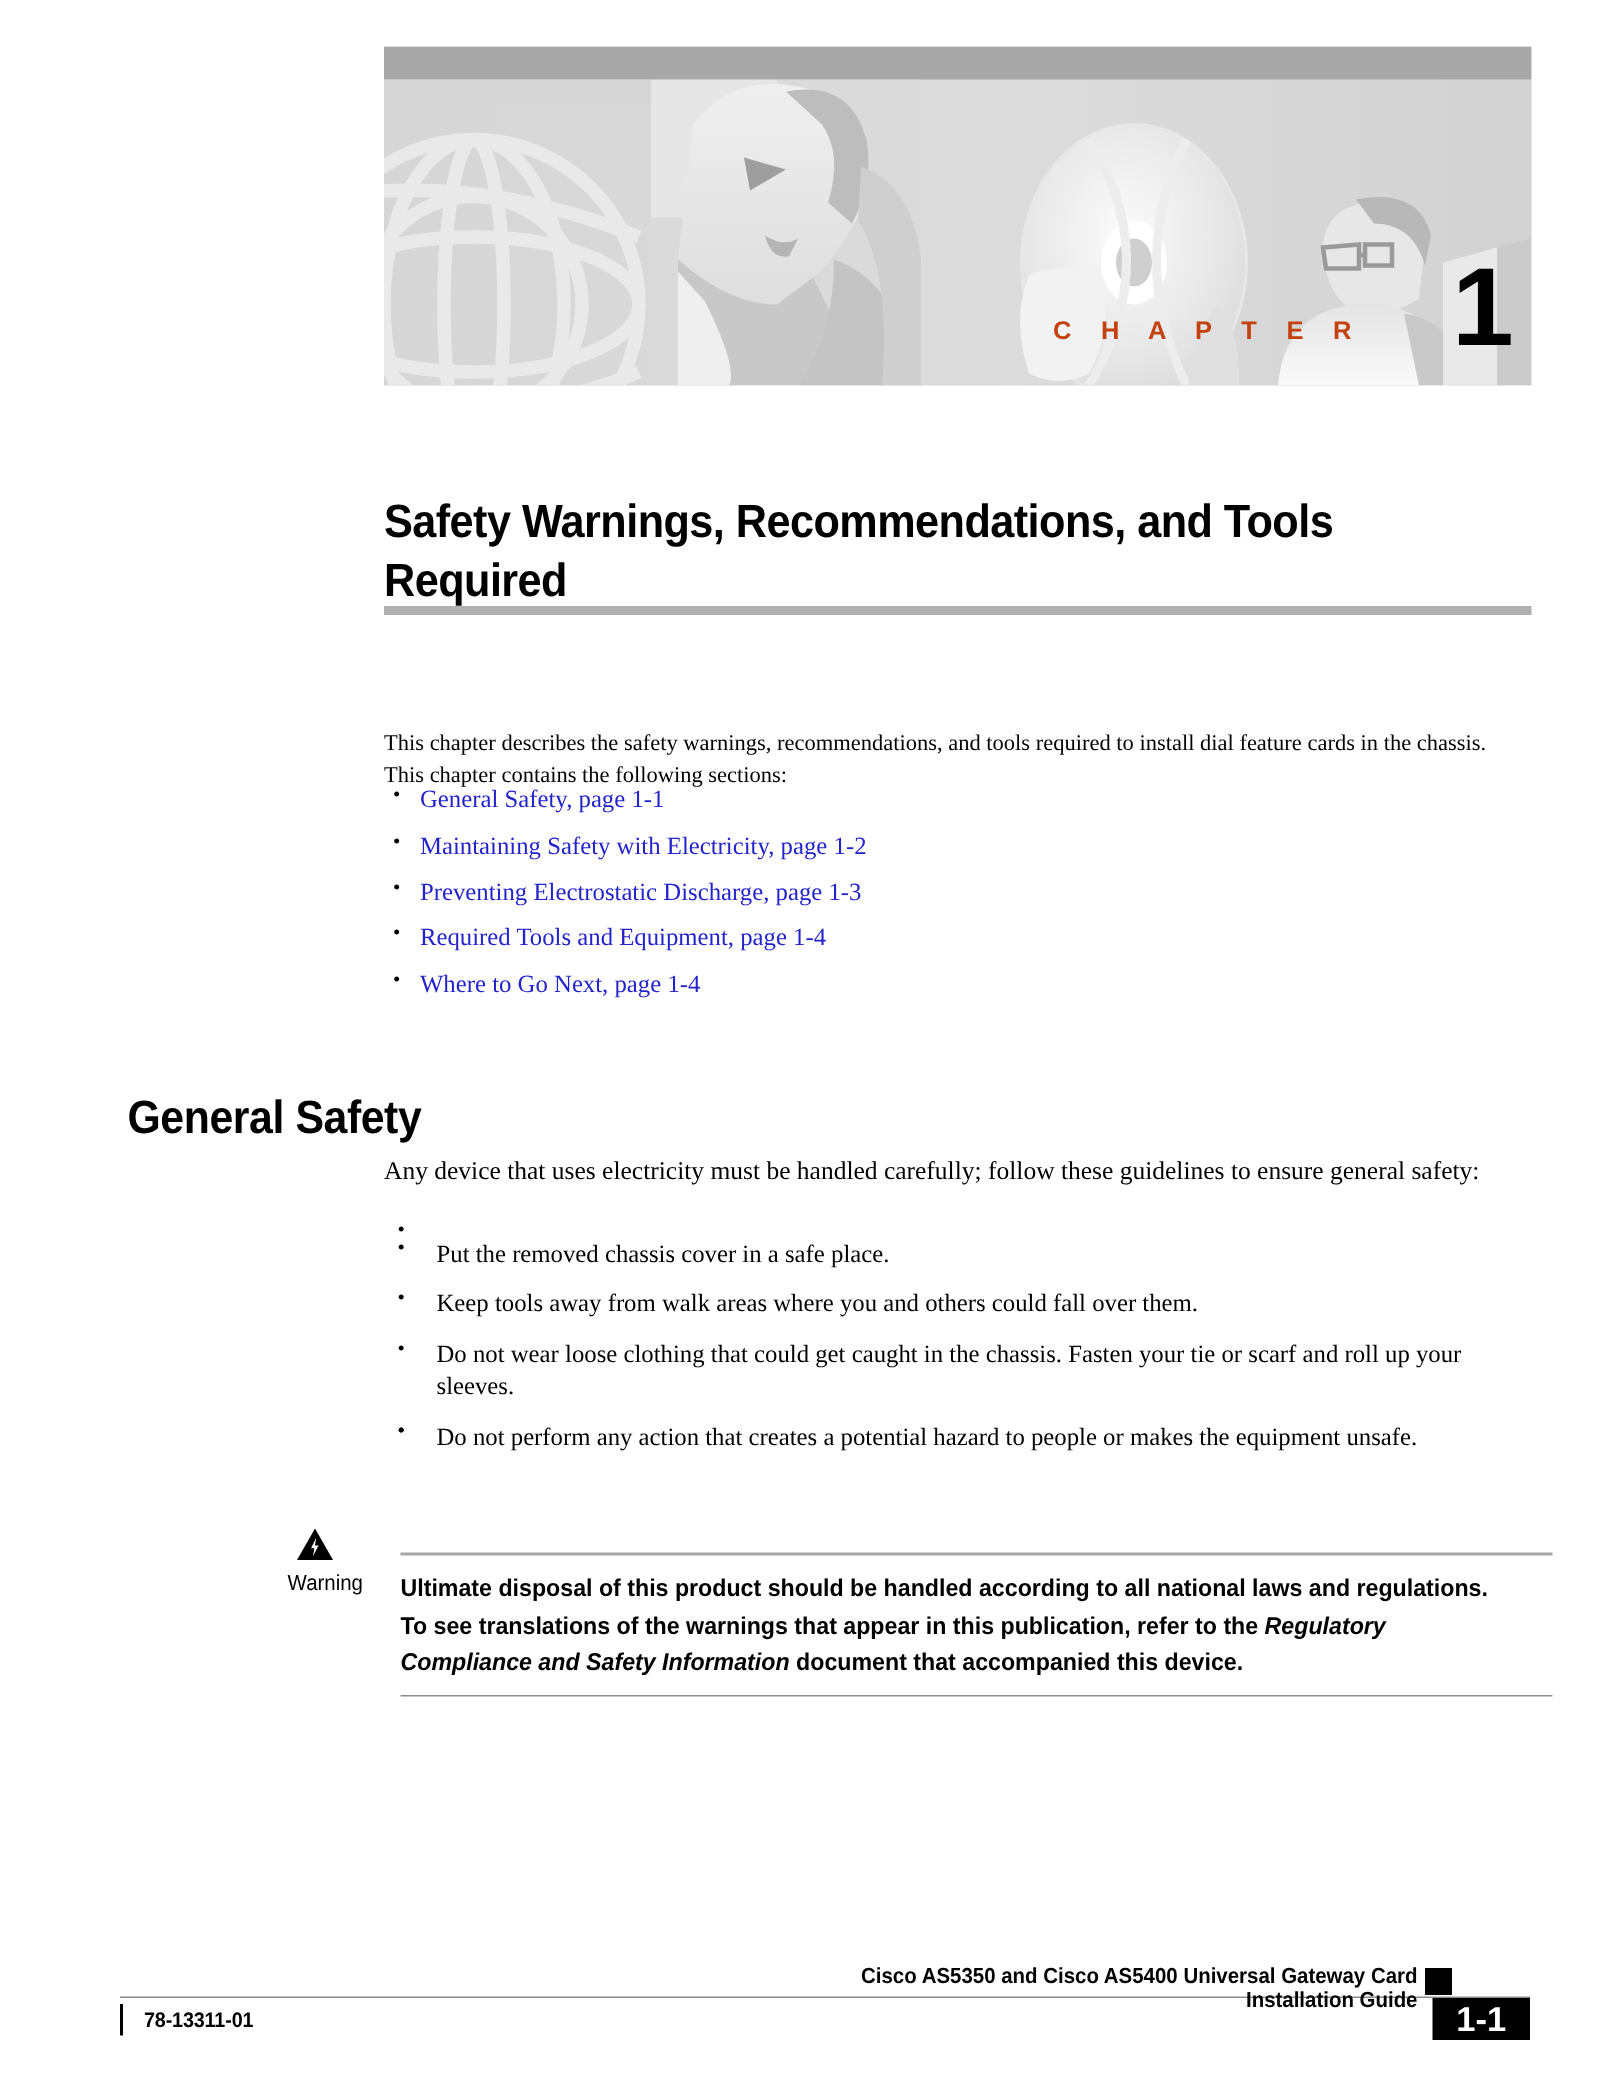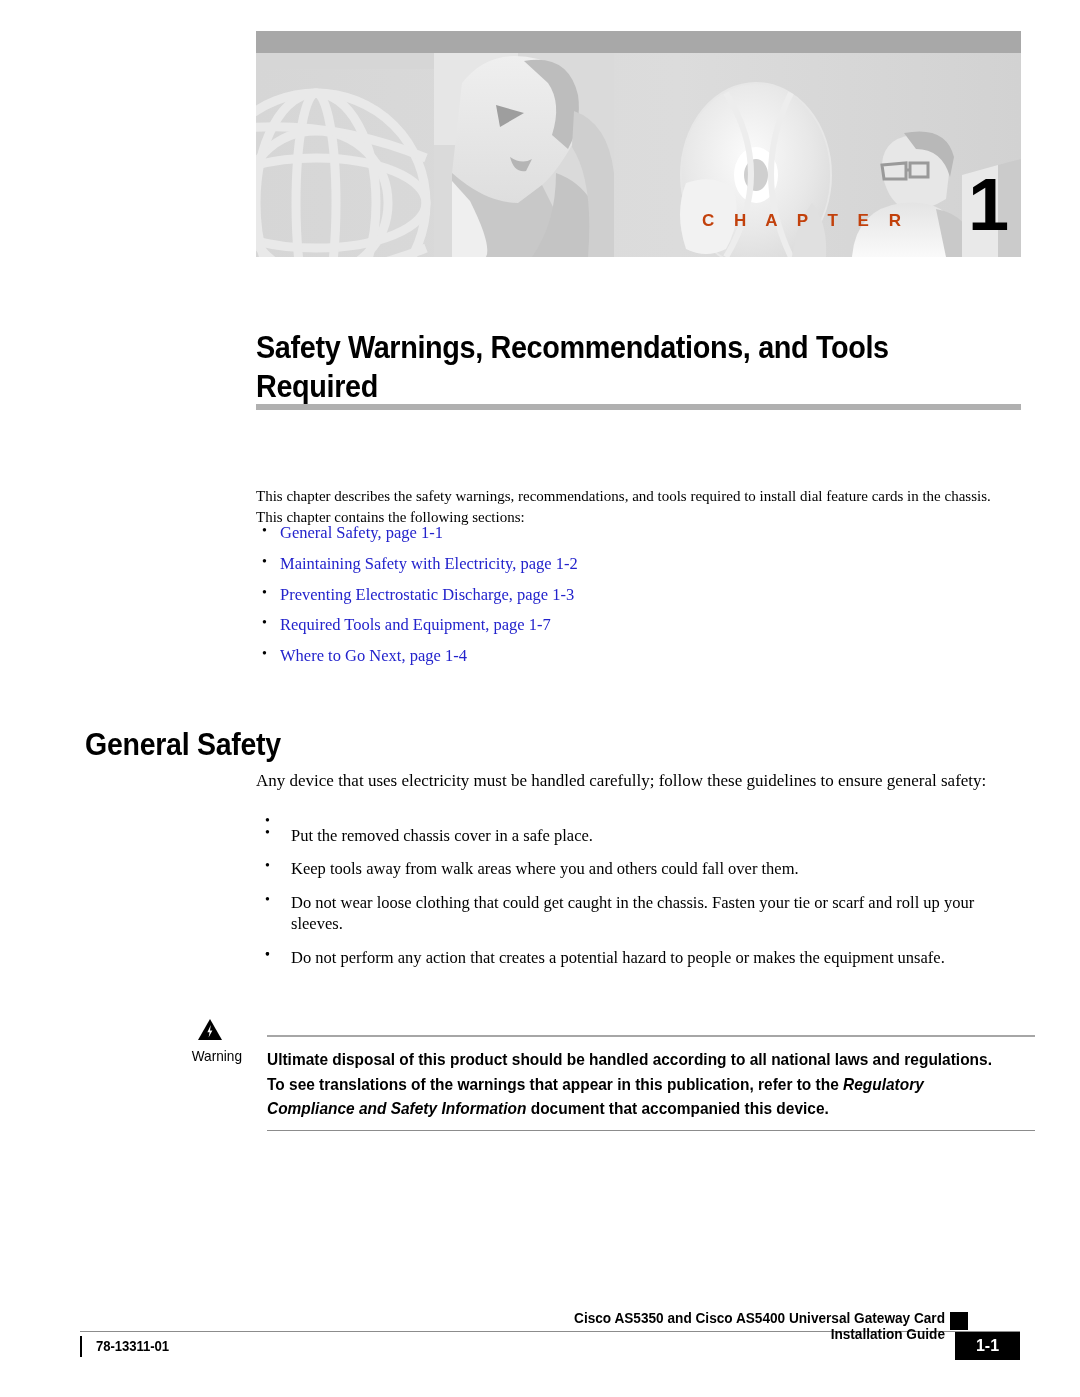--- a/index.html
+++ b/index.html
@@ -277,21 +277,21 @@
   .footer-pagebox {
     position: absolute;
     left: 955px;
     top: 1332px;
     width: 65px;
     height: 28px;
     background: #000000;
     color: #ffffff;
     font-family: "Liberation Sans Narrow", "Liberation Sans", "DejaVu Sans", sans-serif;
     font-weight: bold;
-    font-size: 16px;
+    font-size: 23px;
     display: flex;
     align-items: center;
     justify-content: center;
   }
 </style>
 </head>
 <body>
 
 <div class="banner">
   <div class="banner-topbar"></div>
@@ -388,21 +388,21 @@
   <div class="xref-item">
     <span class="bullet">•</span>
     <span>Maintaining Safety with Electricity, page 1-2</span>
   </div>
   <div class="xref-item">
     <span class="bullet">•</span>
     <span>Preventing Electrostatic Discharge, page 1-3</span>
   </div>
   <div class="xref-item">
     <span class="bullet">•</span>
-    <span>Required Tools and Equipment, page 1-7</span>
+    <span>Required Tools and Equipment, page 1-4</span>
   </div>
   <div class="xref-item">
     <span class="bullet">•</span>
     <span>Where to Go Next, page 1-4</span>
   </div>
 </div>
 
 <h2 class="section-heading">General Safety</h2>
 <p class="section-intro">Any device that uses electricity must be handled carefully; follow these guidelines to ensure general safety:</p>
 

